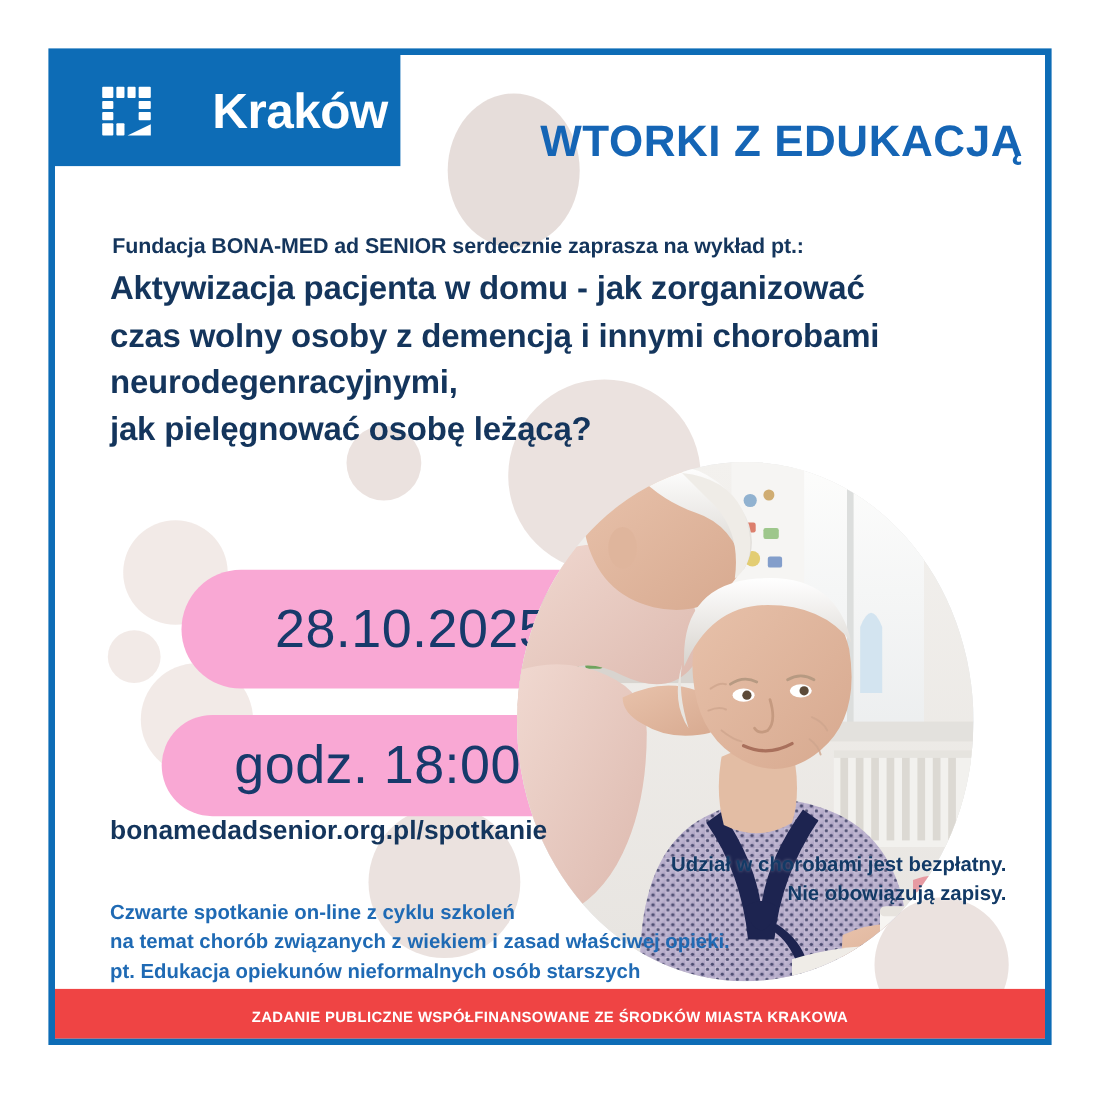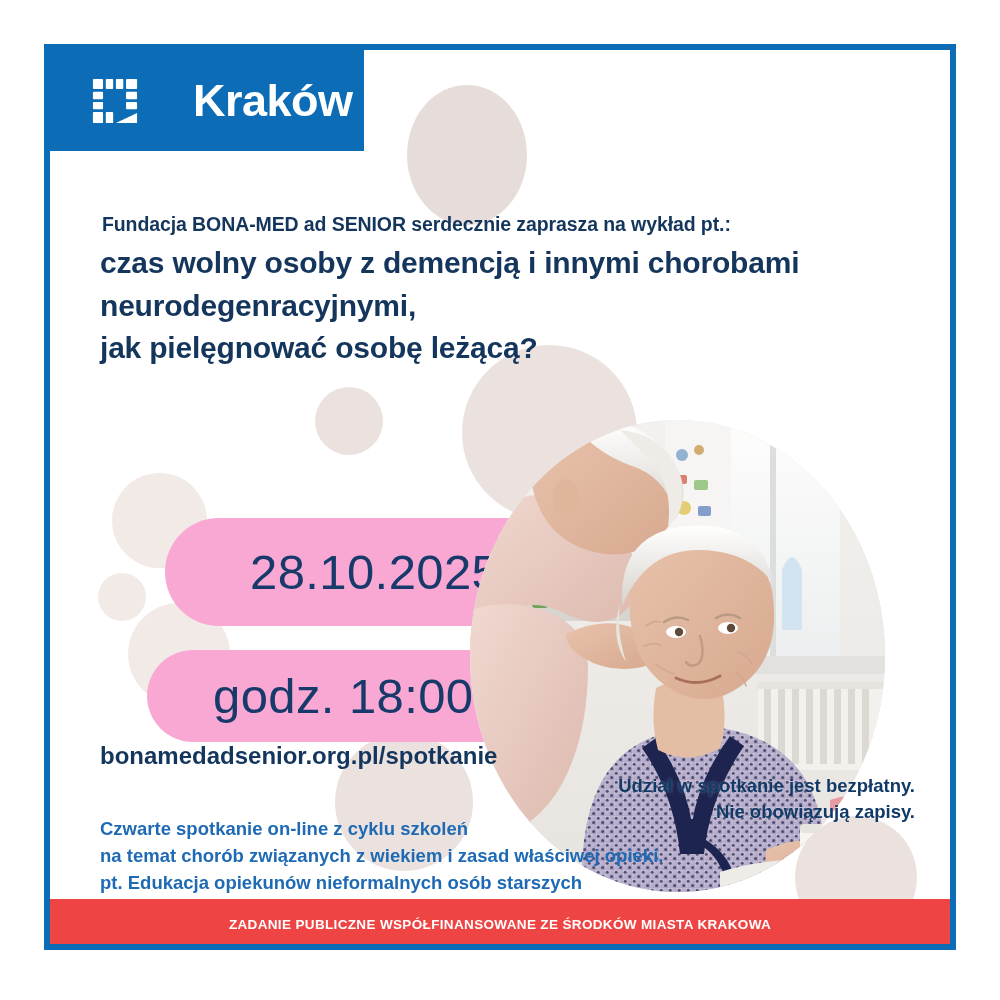--- a/index.html
+++ b/index.html
@@ -251,24 +251,28 @@
               <rect x="2" y="74" width="22" height="24" rx="2"></rect>
               <rect x="30" y="74" width="16" height="24" rx="2"></rect>
               <rect x="74" y="2" width="24" height="22" rx="2"></rect>
               <path d="M52 98 L98 98 L98 76 Z"></path>
             </g>
           </svg>
         </span>
         <span class="logo-word">Kraków</span>
       </div>
 
+      <div class="title-wrap">
+        <span class="title">WTORKI Z EDUKACJĄ</span>
+      </div>
 
       <div class="invite">Fundacja BONA-MED ad SENIOR serdecznie zaprasza na wykład pt.:</div>
 
       <div class="lecture">
+        <div>Aktywizacja pacjenta w domu - jak zorganizować</div>
         <div>czas wolny osoby z demencją i innymi chorobami</div>
         <div>neurodegenracyjnymi,</div>
         <div>jak pielęgnować osobę leżącą?</div>
       </div>
 
       <div class="pill pill-date">
         <span>28.10.2025 r.</span>
       </div>
       <div class="pill pill-time">
         <span>godz. 18:00</span>
@@ -395,21 +399,21 @@
           <path d="M296 430 q40 -18 76 -4 q22 10 20 28 l-98 14 z" fill="url(#skinG)"></path>
           <rect x="330" y="404" width="56" height="46" rx="6" fill="#f7f5f2"></rect>
           <rect x="330" y="404" width="56" height="9" rx="4" fill="#e7e3de"></rect>
           <path d="M360 380 q26 -10 40 6 q-18 -2 -40 6z" fill="#e79aa2"></path>
 
           <path d="M250 452 q70 -22 165 -6 v26 h-165z" fill="#efece7"></path>
         </svg>
       </div>
 
       <div class="free-note">
-        <div>Udział w spotkanie jest bezpłatny.</div>
+        <div>Udział w chorobami jest bezpłatny.</div>
         <div>Nie obowiązują zapisy.</div>
       </div>
 
       <div class="link-block">
         <div>bonamedadsenior.org.pl/spotkanie</div>
       </div>
 
       <div class="desc-block">
         <div>Czwarte spotkanie on-line z cyklu szkoleń</div>
         <div>na temat chorób związanych  z wiekiem i zasad właściwej opieki.</div>

